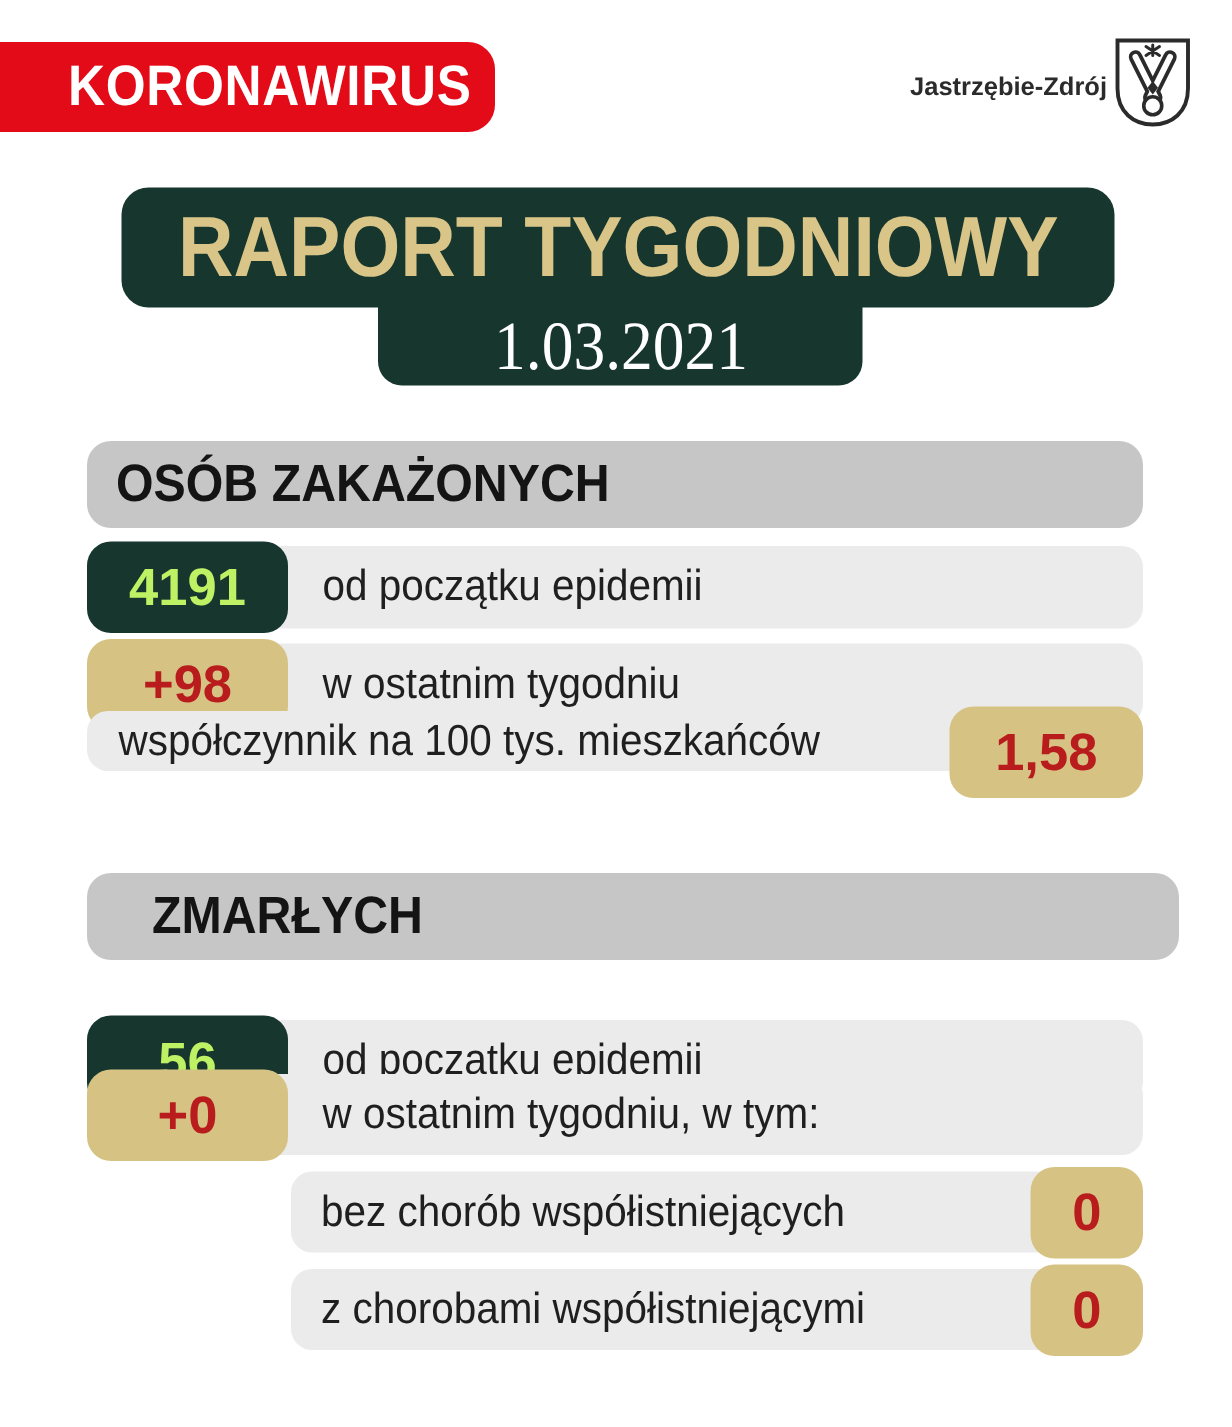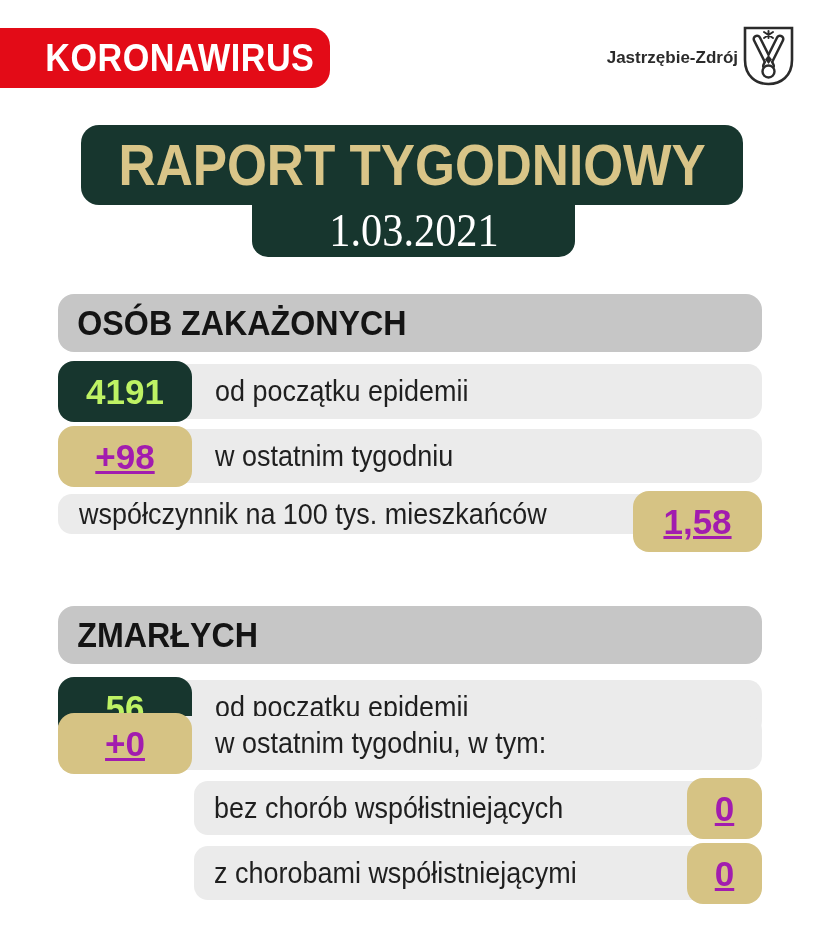--- a/index.html
+++ b/index.html
@@ -78,21 +78,21 @@
 
   .badge{
     position:absolute;top:-3px;height:61px;
     display:flex;align-items:center;justify-content:center;
     border-radius:16px;font-weight:bold;font-size:35px;
   }
   .badge-left{left:0;width:134px;}
   .badge-right{right:0;width:129px;}
   .badge-right.small{width:75px;}
   .badge-green{background:#17362e;color:#bef264;}
-  .badge-tan{background:#d6c384;color:#a21caf;text-decoration:underline;}
+  .badge-tan{background:#d6c384;color:#b91c1c;}
 </style>
 </head>
 <body>
 
 <div class="canvas">
 
   <div class="korona">
     <span>KORONAWIRUS</span>
   </div>
 
@@ -130,28 +130,28 @@
     <span class="row-label">od początku epidemii</span>
   </div>
 
   <div class="row left-badge" style="top:429px;height:54px;">
     <div class="badge badge-left badge-tan">
       <span>+98</span>
     </div>
     <span class="row-label">w ostatnim tygodniu</span>
   </div>
 
-  <div class="row plain" style="top:494px;height:40px;">
+  <div class="row plain" style="top:474px;height:40px;">
     <span class="row-label">współczynnik na 100 tys. mieszkańców</span>
     <div class="badge badge-right badge-tan">
       <span>1,58</span>
     </div>
   </div>
 
-  <div class="sec-header" style="top:606px;">
+  <div class="sec-header" style="top:582px;padding-left:24px;">
     <span>ZMARŁYCH</span>
   </div>
 
   <div class="row left-badge" style="top:650px;height:55px;margin-top:30px;">
     <div class="badge badge-left badge-green">
       <span>56</span>
     </div>
     <span class="row-label">od początku epidemii</span>
   </div>
 

